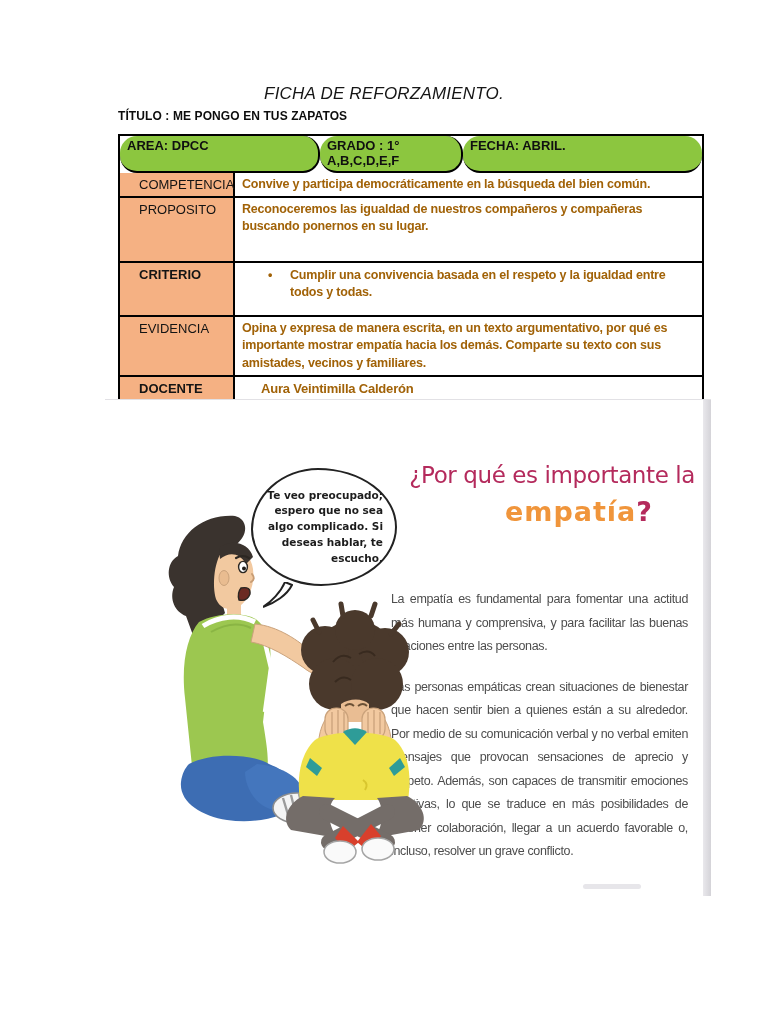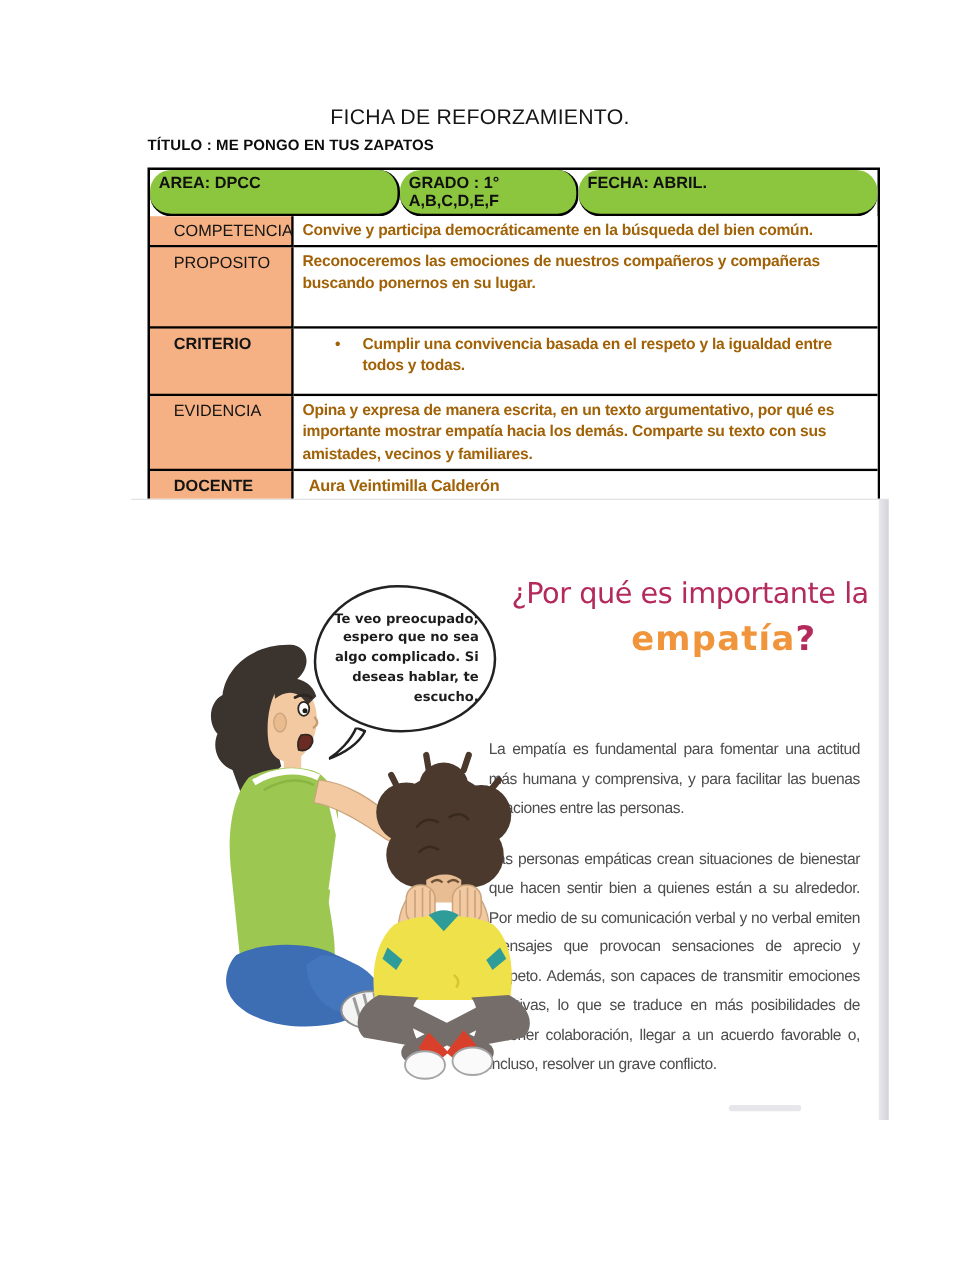--- a/index.html
+++ b/index.html
@@ -2,21 +2,21 @@
 <html><head>
 <meta charset="utf-8">
 <style>
   * { margin:0; padding:0; box-sizing:border-box; }
   html,body { width:768px; height:1024px; background:#ffffff; overflow:hidden;
     font-family:"Liberation Sans", sans-serif; }
   .canvas { position:relative; width:768px; height:1024px; background:#ffffff; }
 
   
   .doc-heading { position:absolute; top:84px; left:0; width:768px; text-align:center;
-    font-size:17px; color:#161616; letter-spacing:0.2px; }
+    font-size:17px; color:#161616; letter-spacing:0.2px;font-style:italic; }
   .doc-title { position:absolute; top:109px; left:118px; font-size:12px; font-weight:bold;
     color:#0d0d0d; letter-spacing:0.1px; }
 
   
   .tbl { position:absolute; left:118px; top:134px; width:586px; border:2px solid #000; background:#fff; }
   .hrow { display:grid; grid-template-columns:200px 143px 239px; }
   .hcell { background:#8CC63F; border-right:2px solid #000; border-bottom:2px solid #000;
     padding:3px 7px 2px 7px; font-size:13px; font-weight:bold; color:#101010; min-height:32px;border-radius:17px; }
   .hcell:last-child { border-right:none; }
   .hcell span { display:block; line-height:1.15; }
@@ -27,21 +27,21 @@
     font-size:12.5px; font-weight:bold; color:#a16207; line-height:1.38; letter-spacing:-0.2px; }
   .brow:last-child .lcell, .brow:last-child .ccell { border-bottom:none; }
   .row-h1 .ccell { min-height:23px; }
   .row-h2 .ccell { min-height:65px; }
   .row-h3 .ccell { min-height:53px; }
   .row-h4 .ccell { min-height:54px; }
   .row-h5 .ccell { min-height:22px; }
   .lbl-bold { font-weight:bold; }
   .bullet-line { display:flex; margin-left:26px; margin-top:1px; }
   .bullet-dot { width:22px; flex:0 0 22px; }
-  .docente-content { padding-left:12px; font-size:13px; }
+  .docente-content { padding-left:26px; font-size:13px; }
 
   
   .sheet { position:absolute; left:105px; top:399px; width:606px; height:506px;
     background:#ffffff; border-top:1px solid #e2e1e5; }
   .sheet-right-edge { position:absolute; right:0; top:0; width:8px; height:496px;
     background:linear-gradient(90deg,#e9e8ec,#d4d3d8); }
   .sheet-smudge { position:absolute; right:70px; bottom:16px; width:58px; height:5px;
     background:#e7e6ea; border-radius:3px; }
 
   
@@ -91,21 +91,21 @@
       </div>
     </div>
 
     <div class="brow row-h1">
       <div class="lcell">COMPETENCIA</div>
       <div class="ccell">Convive y participa democráticamente en la búsqueda del bien común.</div>
     </div>
 
     <div class="brow row-h2">
       <div class="lcell">PROPOSITO</div>
-      <div class="ccell">Reconoceremos las emociones de nuestros compañeros y compañeras buscando ponernos en su lugar.</div>
+      <div class="ccell">Reconoceremos las igualdad de nuestros compañeros y compañeras buscando ponernos en su lugar.</div>
     </div>
 
     <div class="brow row-h4">
       <div class="lcell lbl-bold">CRITERIO</div>
       <div class="ccell">
         <div class="bullet-line">
           <span class="bullet-dot">•</span>
           <span>Cumplir una convivencia basada en el respeto y la igualdad entre todos y todas.</span>
         </div>
       </div>

